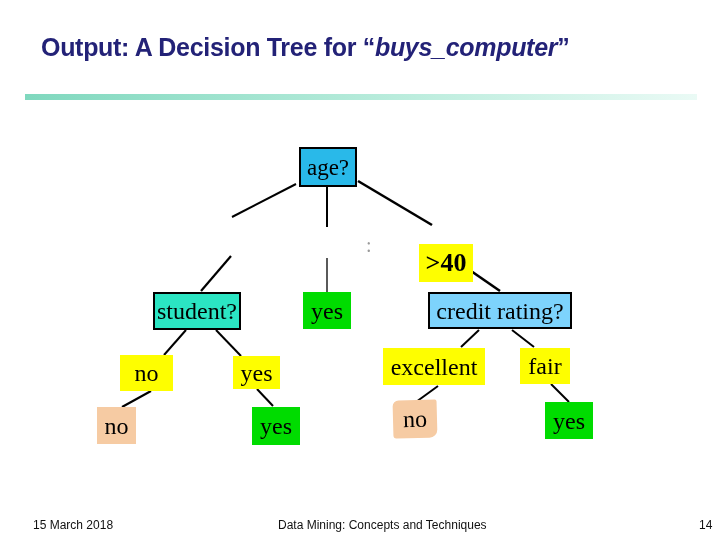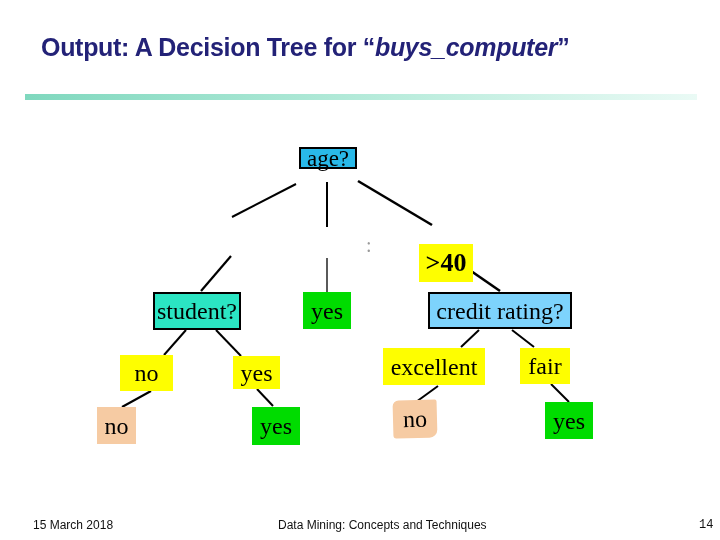--- a/index.html
+++ b/index.html
@@ -25,21 +25,21 @@
 
   
   .edges { position:absolute; left:0; top:0; z-index:0; }
 
   
   .node {
     position:absolute; z-index:1; box-sizing:border-box;
     display:flex; align-items:center; justify-content:center;
     font-family:"Liberation Serif", serif; color:#000; line-height:1;
   }
-  .n-age        { left:299px; top:147px; width:58px;  height:22px; border:2px solid #000; font-size:23px; }
+  .n-age        { left:299px; top:147px; width:58px;  height:40px; border:2px solid #000; font-size:23px; }
   .n-le30       { left:188px; top:218px; width:67px;  height:38px; font-weight:bold; font-size:26px; }
   .n-3140       { left:282px; top:227px; width:83px;  height:31px; font-weight:bold; font-size:23px; }
   .n-gt40       { left:419px; top:224px; width:54px;  height:38px; font-weight:bold; font-size:26px;margin-top:20px; }
   .n-student    { left:153px; top:292px; width:88px;  height:38px; border:2px solid #000; font-size:24px; }
   .n-yesmid     { left:303px; top:292px; width:48px;  height:37px; font-size:24px; }
   .n-credit     { left:428px; top:292px; width:144px; height:37px; border:2px solid #000; font-size:24px; }
   .n-nobranch   { left:120px; top:355px; width:53px;  height:36px; font-size:24px; }
   .n-yesbranch  { left:233px; top:356px; width:47px;  height:33px; font-size:24px; }
   .n-excellent  { left:383px; top:348px; width:102px; height:37px; font-size:24px; }
   .n-fair       { left:520px; top:348px; width:50px;  height:36px; font-size:24px; }
@@ -55,21 +55,21 @@
     font-family:"Liberation Serif", serif; font-size:20px; color:#9a9a9a;
   }
 
   
   .footer {
     position:absolute; top:518px; font-size:12px; color:#111;
     font-family:"Liberation Sans", sans-serif; white-space:nowrap;
   }
   .f-date   { left:33px; }
   .f-center { left:278px; }
-  .f-page   { left:699px;font-family:Liberation Mono, monospace; }
+  .f-page   { left:699px; }
 </style>
 </head>
 <body>
 
 <div class="slide">
 
   <h1 class="title"><span>Output: A Decision Tree for </span><span>“</span><span class="emph">buys_computer</span><span>”</span></h1>
 
   <div class="divider"></div>
 

